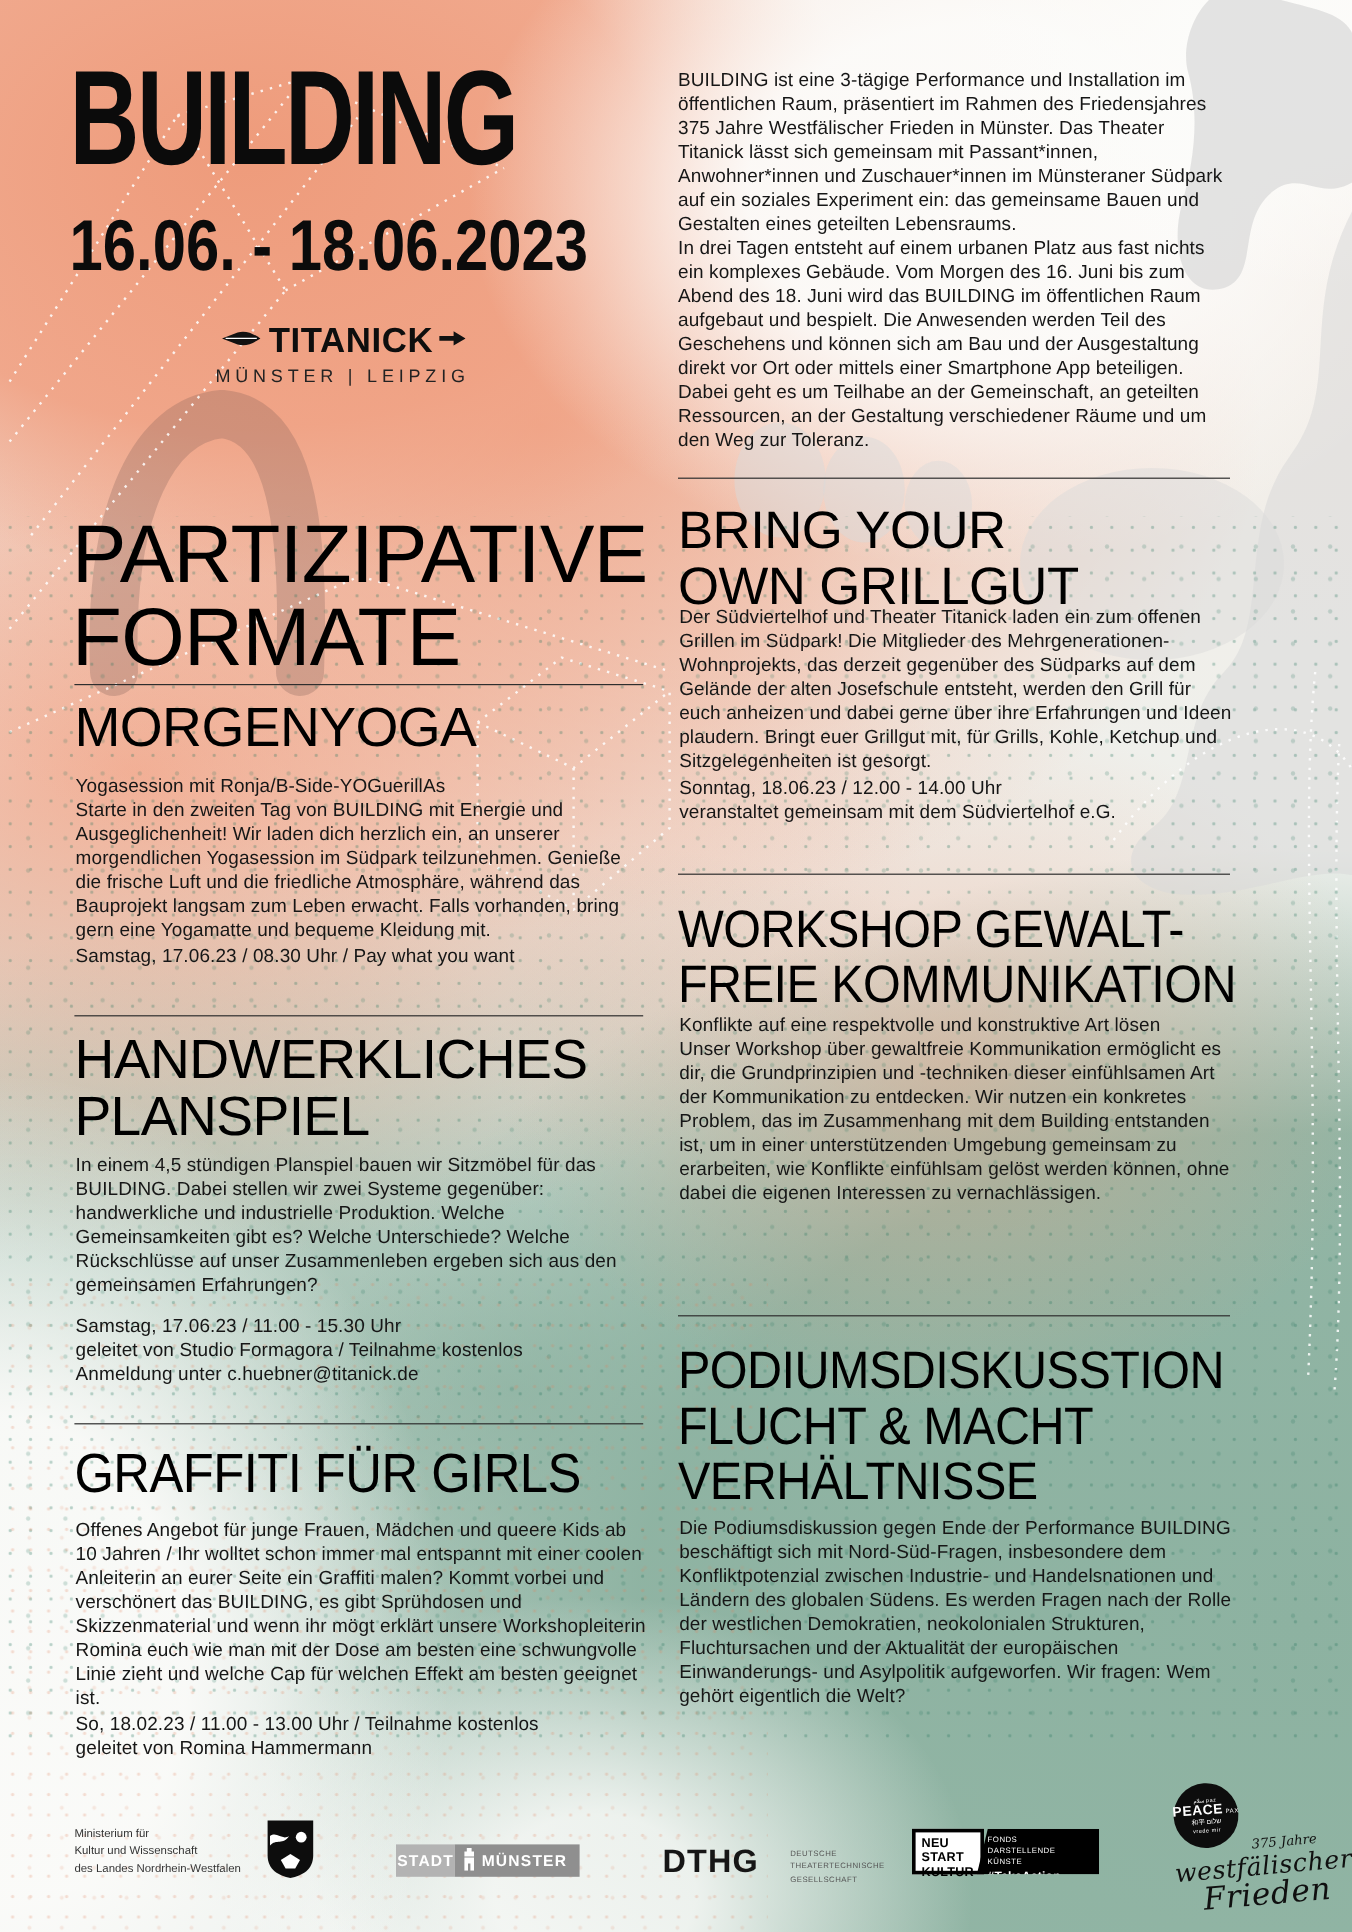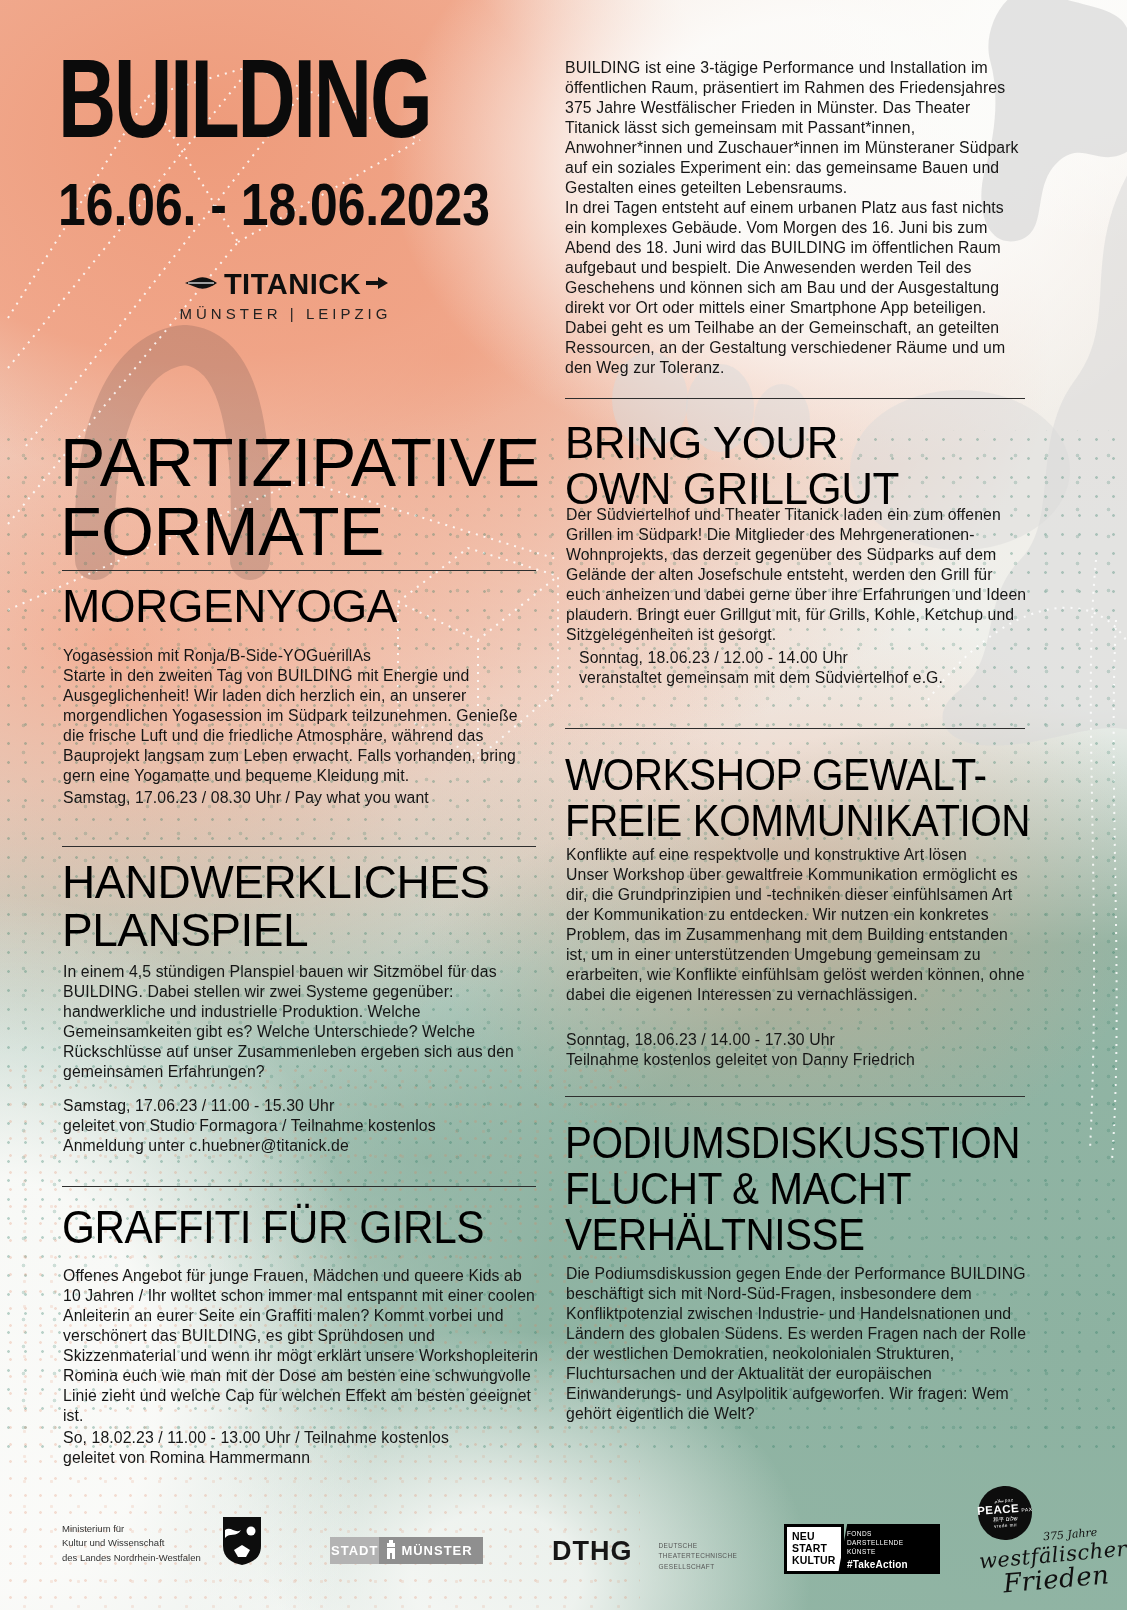--- a/index.html
+++ b/index.html
@@ -72,21 +72,21 @@
   
   .ministry{left:62px;top:1522px;font-size:9.5px;line-height:1.5;color:#333;}
   .stadt{left:330px;top:1537px;display:flex;height:27px;}
   .stadt-left{background:#b3b3b3;color:#fff;font-size:13px;font-weight:700;letter-spacing:1px;
     display:flex;align-items:center;padding:0 1px;}
   .stadt-right{background:#8f8f8f;color:#fff;font-size:13px;font-weight:700;letter-spacing:1px;
     display:flex;align-items:center;gap:4px;padding:0 10px 0 6px;}
   .dthg{left:552px;top:1538px;display:flex;gap:26px;align-items:flex-start;}
   .dthg-name{font-size:27px;font-weight:800;letter-spacing:1px;color:#161616;line-height:1;}
   .dthg-sub{font-size:6.5px;line-height:1.6;color:#555;margin-top:3px;letter-spacing:.4px;}
-  .neustart{left:760px;top:1524px;display:flex;height:50px;margin-left:24px;}
+  .neustart{left:760px;top:1524px;display:flex;height:38px;}
   .nsk-box{width:60px;background:#fff;border:3px solid #000;color:#000;
     font-size:10.5px;font-weight:800;line-height:1.12;padding:4px 0 0 5px;letter-spacing:.2px;}
   .fonds-box{width:102px;background:#000;color:#fff;padding:5px 6px 0 9px;
     clip-path:polygon(9% 0,100% 0,100% 100%,0 100%);margin-left:-6px;}
   .fonds-lines{font-size:6.5px;line-height:1.4;letter-spacing:.4px;}
   .fonds-tag{font-size:10px;font-weight:800;margin-top:3px;letter-spacing:.2px;}
   .peace-badge{
     left:978px;top:1486px;width:54px;height:54px;border-radius:50%;background:#0d0d0d;color:#fff;
     display:flex;flex-direction:column;align-items:center;justify-content:center;line-height:1.15;
     transform:rotate(-4deg);
@@ -183,30 +183,28 @@
   <div class="abs divider" style="left:62px;top:1186px;width:474px;"></div>
   <div class="abs event-title lt compress" style="left:62px;top:1203px;">GRAFFITI FÜR GIRLS</div>
   <div class="abs body-text pre" style="left:63px;top:1266px;width:476px;">Offenes Angebot für junge Frauen, Mädchen und queere Kids ab 10 Jahren / Ihr wolltet schon immer mal entspannt mit einer coolen Anleiterin an eurer Seite ein Graffiti malen? Kommt vorbei und verschönert das BUILDING, es gibt Sprühdosen und Skizzenmaterial und wenn ihr mögt erklärt unsere Workshopleiterin Romina euch wie man mit der Dose am besten eine schwungvolle Linie zieht und welche Cap für welchen Effekt am besten geeignet ist.</div>
   <div class="abs body-text pre" style="left:63px;top:1428px;width:476px;">So, 18.02.23 / 11.00 - 13.00 Uhr / Teilnahme kostenlos
 geleitet von Romina Hammermann</div>
 
   <div class="abs divider" style="left:565px;top:398px;width:460px;"></div>
   <div class="abs event-title rt pre" style="left:565px;top:420px;">BRING YOUR
 OWN GRILLGUT</div>
   <div class="abs body-text pre" style="left:566px;top:505px;width:462px;">Der Südviertelhof und Theater Titanick laden ein zum offenen Grillen im Südpark! Die Mitglieder des Mehrgenerationen-Wohnprojekts, das derzeit gegenüber des Südparks auf dem Gelände der alten Josefschule entsteht, werden den Grill für euch anheizen und dabei gerne über ihre Erfahrungen und Ideen plaudern. Bringt euer Grillgut mit, für Grills, Kohle, Ketchup und Sitzgelegenheiten ist gesorgt.</div>
-  <div class="abs body-text pre" style="left:566px;top:648px;width:462px;margin-left:13px;">Sonntag, 18.06.23 / 12.00 - 14.00 Uhr
+  <div class="abs body-text pre" style="left:566px;top:648px;width:462px;">Sonntag, 18.06.23 / 12.00 - 14.00 Uhr
 veranstaltet gemeinsam mit dem Südviertelhof e.G.</div>
 
   <div class="abs divider" style="left:565px;top:728px;width:460px;"></div>
   <div class="abs event-title rt pre compress" style="left:565px;top:752px;">WORKSHOP GEWALT-
 FREIE KOMMUNIKATION</div>
   <div class="abs body-text pre" style="left:566px;top:845px;width:462px;">Konflikte auf eine respektvolle und konstruktive Art lösen
 Unser Workshop über gewaltfreie Kommunikation ermöglicht es dir, die Grundprinzipien und -techniken dieser einfühlsamen Art der Kommunikation zu entdecken. Wir nutzen ein konkretes Problem, das im Zusammenhang mit dem Building entstanden ist, um in einer unterstützenden Umgebung gemeinsam zu erarbeiten, wie Konflikte einfühlsam gelöst werden können, ohne dabei die eigenen Interessen zu vernachlässigen.</div>
-  <div class="abs body-text pre" style="left:566px;top:1030px;width:462px;">Sonntag, 18.06.23 / 14.00 - 17.30 Uhr
-Teilnahme kostenlos geleitet von Danny Friedrich</div>
 
   <div class="abs divider" style="left:565px;top:1096px;width:460px;"></div>
   <div class="abs event-title rt pre compress" style="left:565px;top:1120px;">PODIUMSDISKUSSTION
 FLUCHT &amp; MACHT
 VERHÄLTNISSE</div>
   <div class="abs body-text pre" style="left:566px;top:1264px;width:462px;">Die Podiumsdiskussion gegen Ende der Performance BUILDING beschäftigt sich mit Nord-Süd-Fragen, insbesondere dem Konfliktpotenzial zwischen Industrie- und Handelsnationen und Ländern des globalen Südens. Es werden Fragen nach der Rolle der westlichen Demokratien, neokolonialen Strukturen, Fluchtursachen und der Aktualität der europäischen Einwanderungs- und Asylpolitik aufgeworfen. Wir fragen: Wem gehört eigentlich die Welt?</div>
 
   <div class="abs ministry pre">Ministerium für
 Kultur und Wissenschaft
 des Landes Nordrhein-Westfalen</div>

